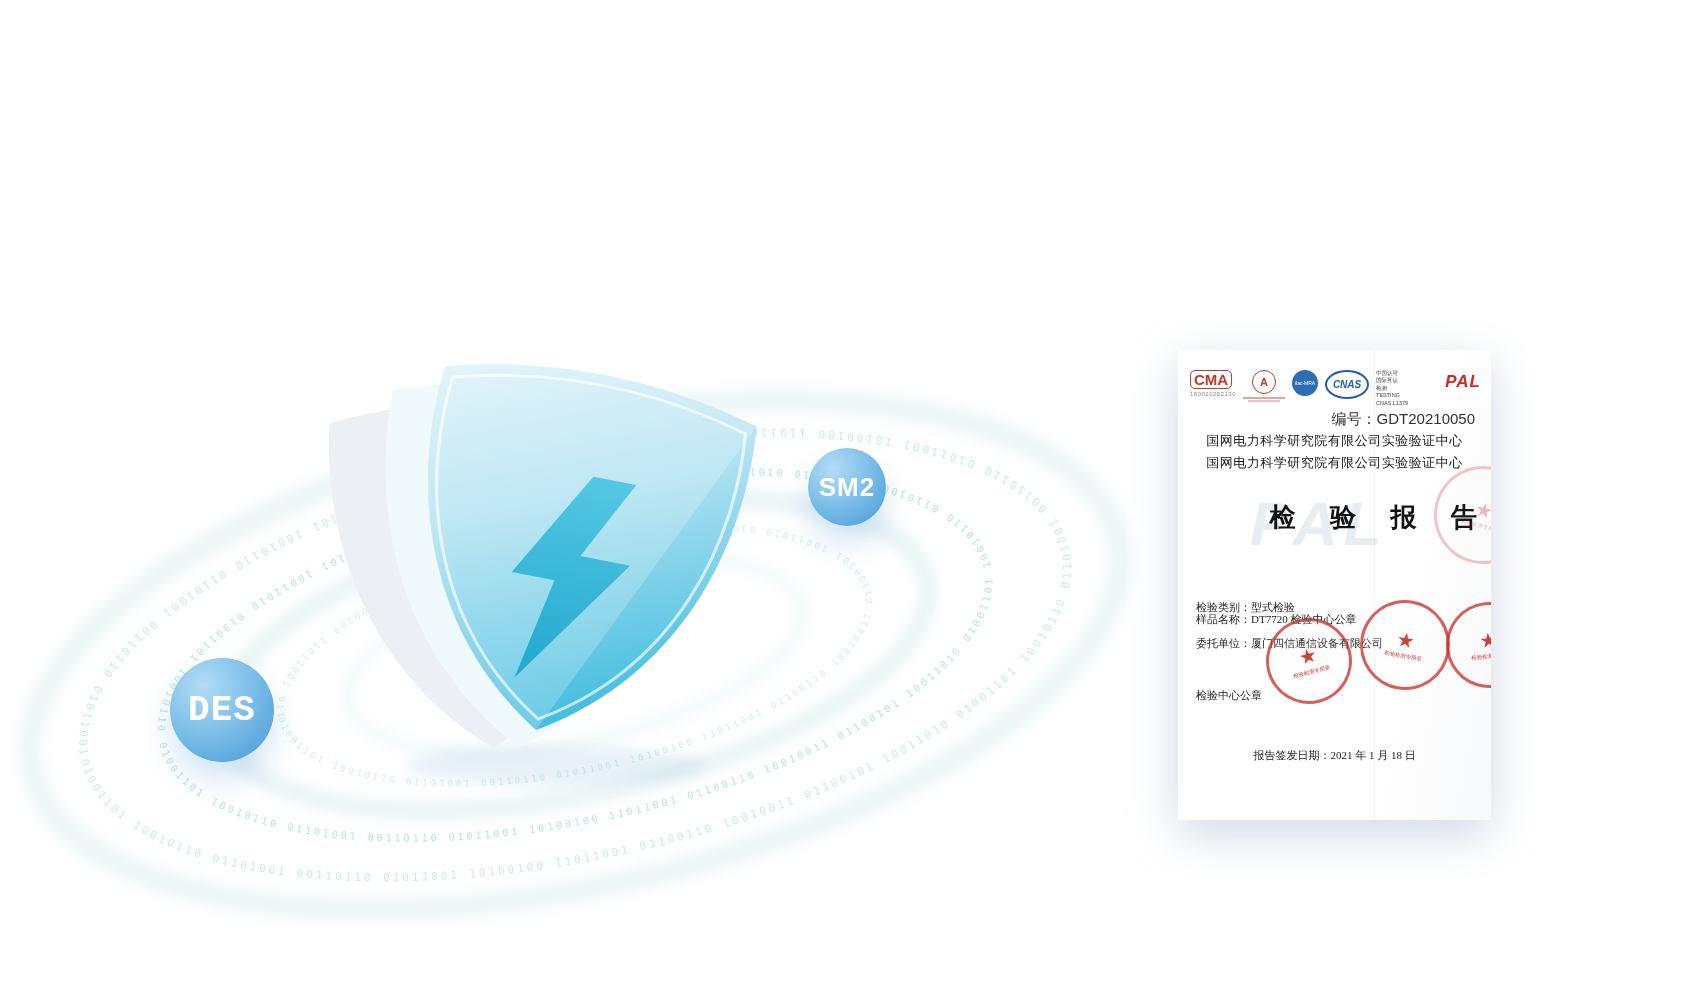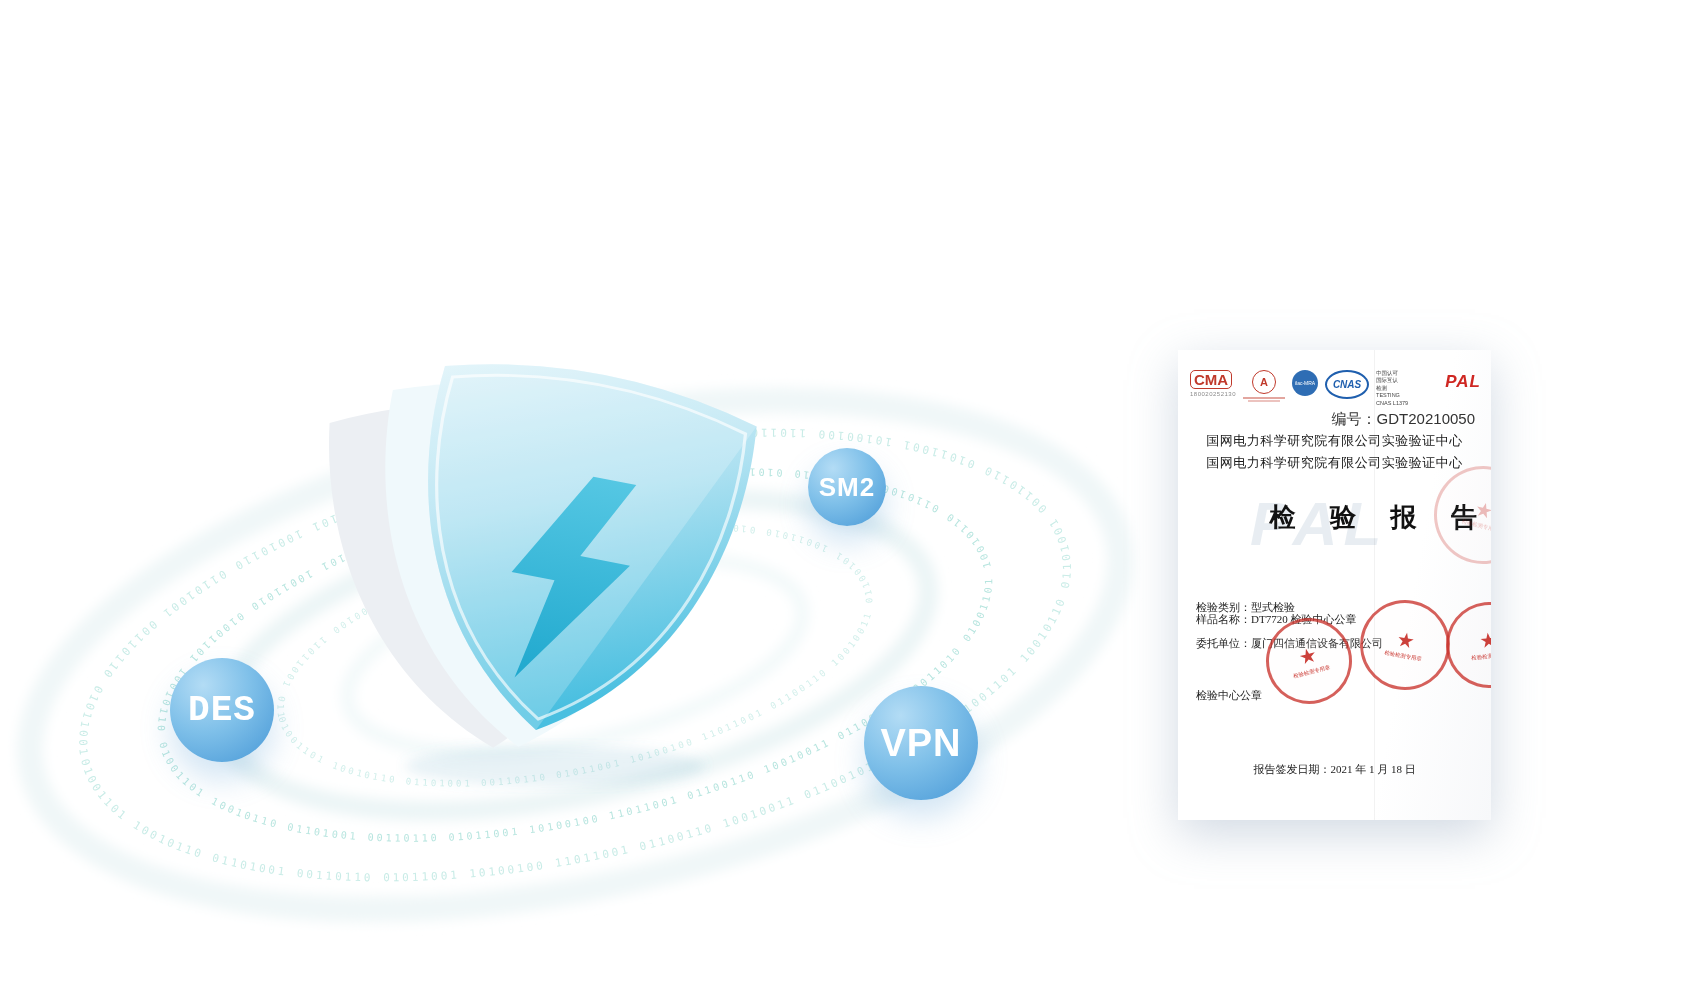--- a/index.html
+++ b/index.html
@@ -59,21 +59,21 @@
   .accr{display:flex;flex-direction:column;font-size:5.5px;line-height:1.35;color:#444;font-family:"Liberation Sans",sans-serif;}
   .pal{color:#cf2722;font-weight:bold;font-style:italic;font-size:17px;font-family:"Liberation Sans",sans-serif;margin-left:auto;margin-top:2px;letter-spacing:1px;}
   .report-no{position:absolute;top:60px;right:16px;font-size:15px;font-family:"Liberation Sans",sans-serif;color:#333;}
   .org1,.org2{position:absolute;left:0;right:0;text-align:center;font-size:13px;letter-spacing:.5px;color:#1a1a1a;}
   .org1{top:82px;} .org2{top:104px;}
   .cert-title{position:absolute;top:150px;left:0;right:0;text-align:right;font-size:26px;font-weight:bold;letter-spacing:14px;text-indent:14px;color:#111;}
   .watermark{position:absolute;top:138px;left:72px;font-size:62px;font-style:italic;font-weight:bold;color:rgba(185,200,215,.32);font-family:"Liberation Sans",sans-serif;letter-spacing:6px;pointer-events:none;}
   .field{position:absolute;left:18px;font-size:11px;color:#222;}
   #field-0{top:238px;margin-top:12px;} #field-1{top:262px;} #field-2{top:286px;} #field-3{top:310px;margin-top:28px;}
   .fold{position:absolute;left:196px;top:0;bottom:0;width:1px;background:rgba(0,0,0,.05);}
-  .date{position:absolute;top:412px;left:0;right:0;text-align:center;font-size:11px;color:#222;}
+  .date{position:absolute;top:398px;left:0;right:0;text-align:center;font-size:11px;color:#222;}
   .stamp{
     position:absolute;border-radius:50%;border:3px solid rgba(199,44,38,.75);
     display:flex;flex-direction:column;align-items:center;justify-content:center;
     color:rgba(199,44,38,.9);background:rgba(255,240,238,.08);
   }
   .stamp .star{font-size:20px;line-height:1;}
   .stamp .stxt{font-size:6px;margin-top:2px;white-space:nowrap;transform:scale(.9);}
   #stamp-1{left:88px;top:268px;width:80px;height:80px;transform:rotate(-14deg);}
   #stamp-2{left:182px;top:250px;width:84px;height:84px;transform:rotate(10deg);}
   #stamp-3{left:268px;top:252px;width:80px;height:80px;transform:rotate(-6deg);}
@@ -123,23 +123,20 @@
       <path fill="url(#boltGrad)" transform="translate(103,108)" d="M54,0 L0,106 L38,106 L20,206 L100,78 L56,78 L92,0 Z"></path>
     </g>
   </svg>
 
   <div class="badge" id="badge-sm2">
     <span>SM2</span>
   </div>
   <div class="badge" id="badge-des">
     <span>DES</span>
   </div>
-  <div class="badge" id="badge-vpn">
-    <span>VPN</span>
-  </div>
 
   <div class="cert">
 
     <div class="logo-row">
       <div class="cma">
         <div class="cma-mark">CMA</div>
         <div class="cma-num">180020252130</div>
       </div>
       <div class="cal">
         <div class="cal-mark">A</div>

